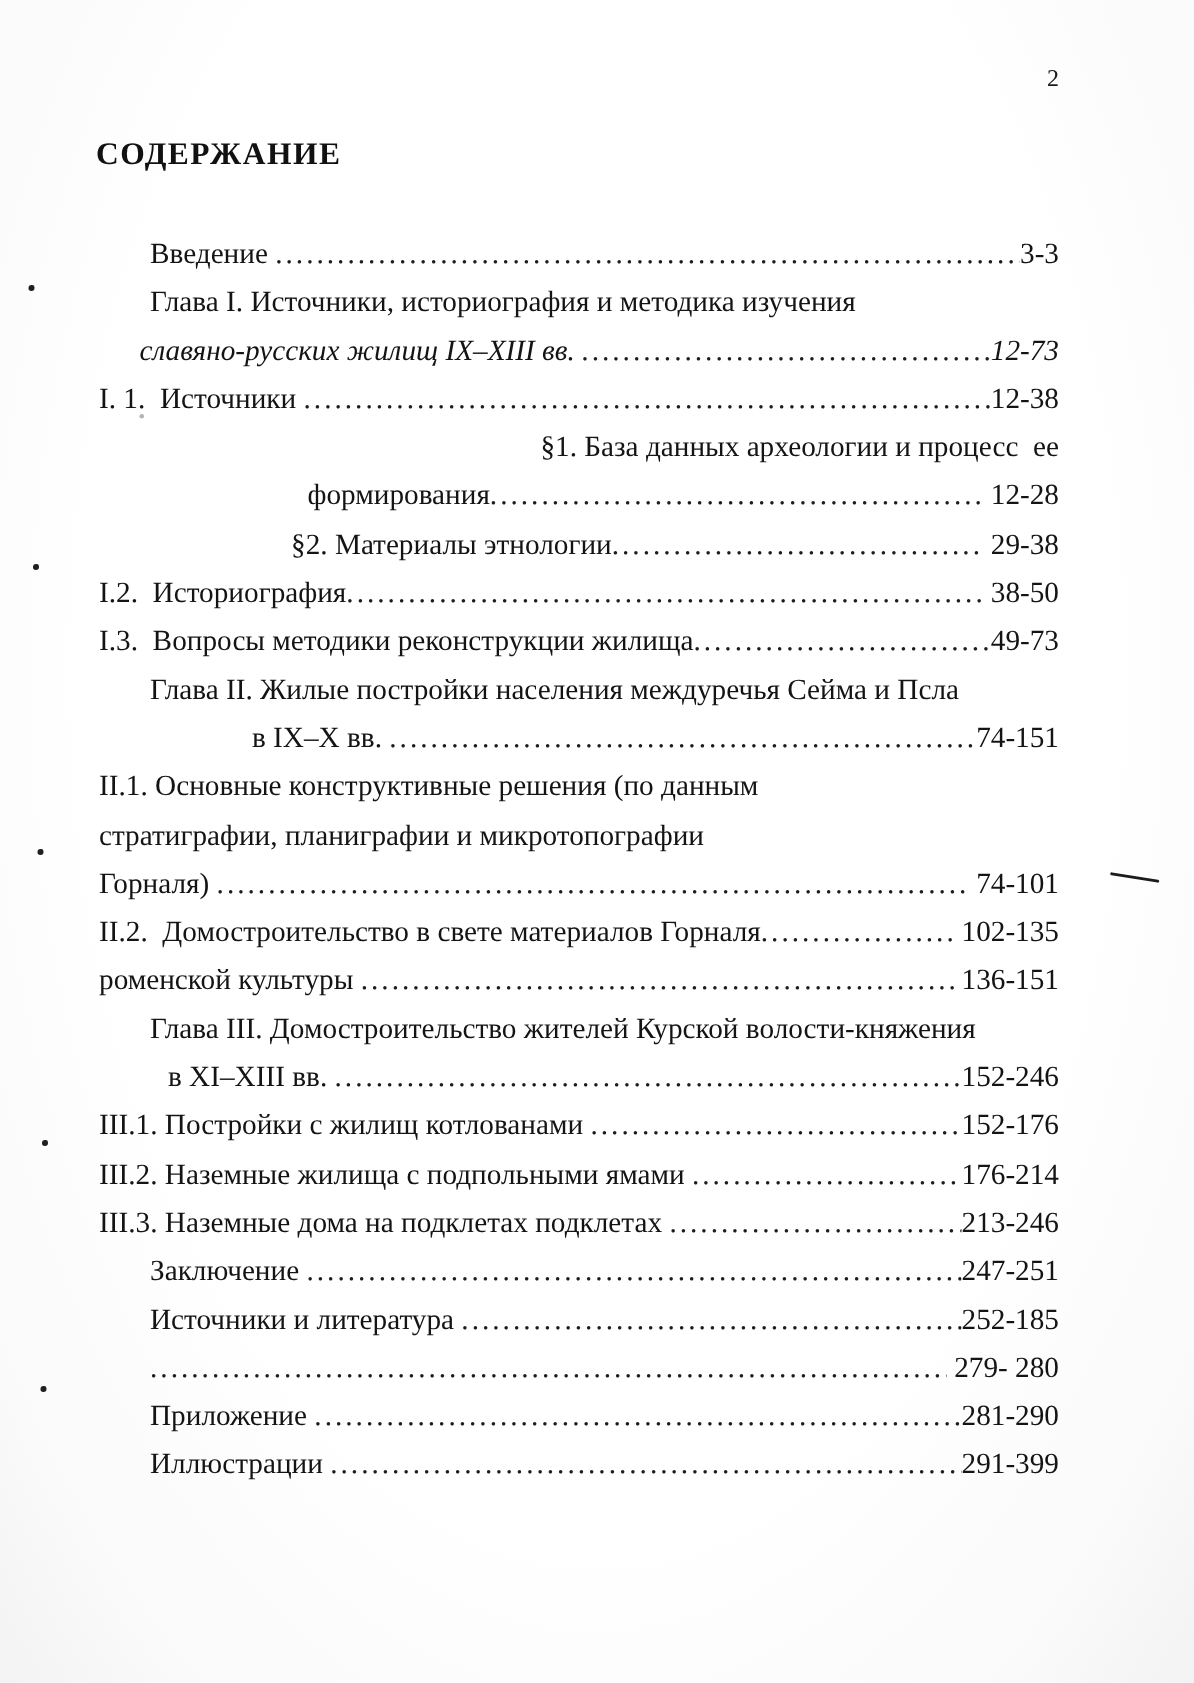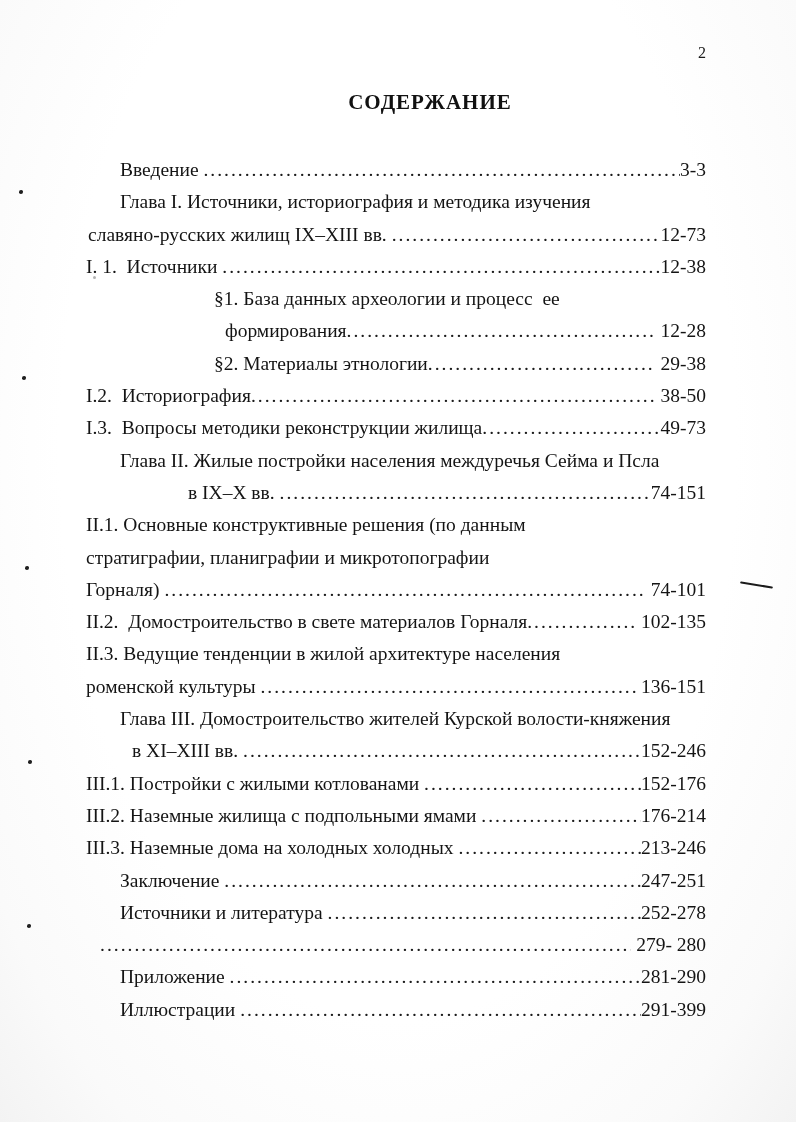--- a/index.html
+++ b/index.html
@@ -18,56 +18,55 @@
     left: 698px;
     font-size: 16px;
     color: #1a1a1a;
   }
   .doc-title {
     position: absolute;
     top: 90px;
     left: 64px;
     right: 0;
     margin: 0;
-    text-align: center;
     font-size: 21px;
     font-weight: bold;
     letter-spacing: 1px;
     color: #111;
   }
   .toc {
     position: absolute;
     top: 154px;
     left: 0;
     right: 0;
     padding-right: 90px;
     font-size: 19.5px;
   }
   .entry {
     display: flex;
     align-items: baseline;
     line-height: 32.3px;
     height: 32.3px;
   }
-  .entry .t { white-space: pre; margin-left: 20px; }
+  .entry .t { white-space: pre; }
   .entry .leader {
     flex: 1;
     overflow: hidden;
     white-space: nowrap;
     letter-spacing: 2px;
     color: #1c1c1c;
   }
   .entry .p { white-space: pre; }
   
   .ind-root    { padding-left: 100px; }
   .ind-section { padding-left: 66px; }
-  .ind-wrapA   { padding-left: 68px; }
+  .ind-wrapA   { padding-left: 93px; font-style: italic; }
   .ind-wrapB   { padding-left: 168px; }
   .ind-wrapC   { padding-left: 112px; }
-  .ind-sub     { padding-left: 194px; }
+  .ind-sub     { padding-left: 194px; justify-content: flex-end; }
   .ind-subwrap { padding-left: 205px; }
   
   .ink-dot {
     position: absolute;
     width: 4px; height: 4px;
     background: #1f1f1f;
     border-radius: 50% 40% 50% 45%;
   }
   .speck {
     position: absolute;
@@ -151,59 +150,56 @@
         <span class="t">Горналя) </span>
         <span class="leader">............................................................................................................................................</span>
         <span class="p"> 74-101</span>
       </div>
       <div class="entry ind-section">
         <span class="t">II.2.  Домостроительство в свете материалов Горналя</span>
         <span class="leader">............................................................................................................................................</span>
         <span class="p"> 102-135</span>
       </div>
       <div class="entry ind-section">
-        <span class="t">II.3. Ведущие тенденции в жилой архитектуре населения</span>
-      </div>
-      <div class="entry ind-section">
         <span class="t">роменской культуры </span>
         <span class="leader">............................................................................................................................................</span>
         <span class="p"> 136-151</span>
       </div>
       <div class="entry ind-root">
         <span class="t">Глава III. Домостроительство жителей Курской волости-княжения</span>
       </div>
       <div class="entry ind-wrapC">
         <span class="t">в XI–XIII вв. </span>
         <span class="leader">............................................................................................................................................</span>
         <span class="p">152-246</span>
       </div>
       <div class="entry ind-section">
-        <span class="t">III.1. Постройки с жилыми котлованами </span>
+        <span class="t">III.1. Постройки с жилищ котлованами </span>
         <span class="leader">............................................................................................................................................</span>
         <span class="p">152-176</span>
       </div>
       <div class="entry ind-section">
         <span class="t">III.2. Наземные жилища с подпольными ямами </span>
         <span class="leader">............................................................................................................................................</span>
         <span class="p">176-214</span>
       </div>
       <div class="entry ind-section">
-        <span class="t">III.3. Наземные дома на холодных холодных </span>
+        <span class="t">III.3. Наземные дома на подклетах подклетах </span>
         <span class="leader">............................................................................................................................................</span>
         <span class="p">213-246</span>
       </div>
       <div class="entry ind-root">
         <span class="t">Заключение </span>
         <span class="leader">............................................................................................................................................</span>
         <span class="p">247-251</span>
       </div>
       <div class="entry ind-root">
         <span class="t">Источники и литература </span>
         <span class="leader">............................................................................................................................................</span>
-        <span class="p">252-278</span>
+        <span class="p">252-185</span>
       </div>
       <div class="entry ind-root">
         <span class="leader">............................................................................................................................................</span>
         <span class="p"> 279- 280</span>
       </div>
       <div class="entry ind-root">
         <span class="t">Приложение </span>
         <span class="leader">............................................................................................................................................</span>
         <span class="p">281-290</span>
       </div>

